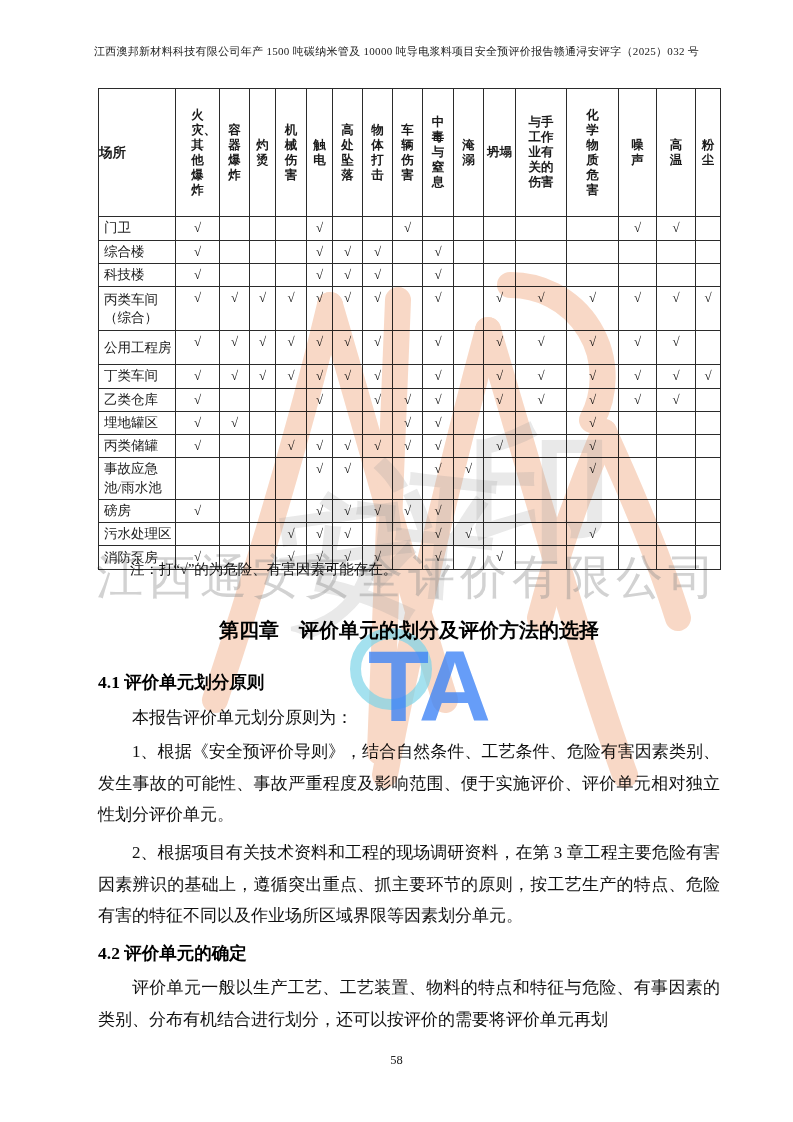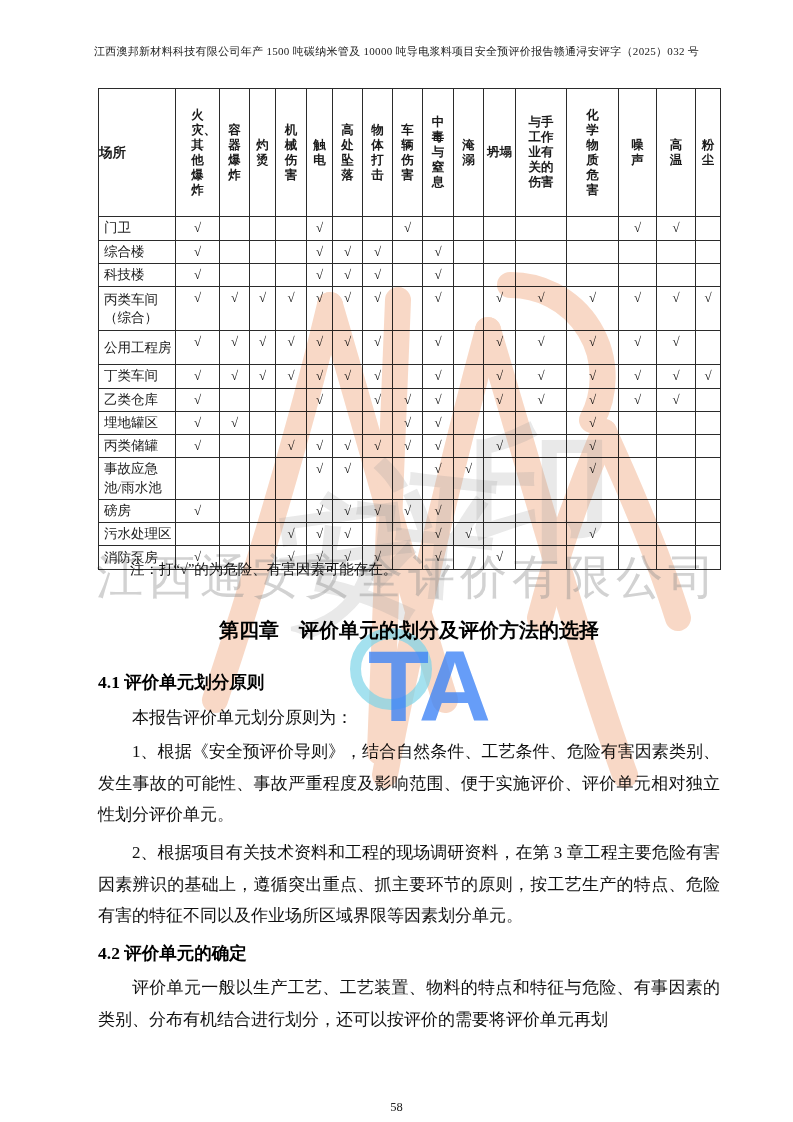--- a/index.html
+++ b/index.html
@@ -35,21 +35,21 @@
   .h2.s41{top:670px;}
   .h2.s42{top:941px;}
 
   .body-p{position:absolute;left:98px;width:622px;margin:0;font-size:17px;line-height:31.5px;
     text-align:justify;text-justify:inter-ideograph;color:#101010;}
   .intro{top:702px;text-indent:2em;}
   .p1{top:736px;text-indent:2em;}
   .p2{top:837px;text-indent:2em;}
   .p3{top:972px;text-indent:2em;}
 
-  .page-number{position:absolute;top:1100px;left:0;width:793px;text-align:center;
+  .page-number{position:absolute;top:1053px;left:0;width:793px;text-align:center;
     font-size:12.5px;color:#222;}
 
   
   .watermark{position:absolute;inset:0;pointer-events:none;mix-blend-mode:multiply;}
   .wm-company{position:absolute;top:546px;left:96px;width:630px;white-space:nowrap;
     font-family:"Liberation Sans",sans-serif;font-size:47px;letter-spacing:5px;
     color:#8f8f8f;opacity:.40;}
   .wm-seal{position:absolute;font-family:"Liberation Sans",sans-serif;font-weight:bold;
     color:#9a9a9a;opacity:.22;}
   .wm-seal.c1{top:470px;left:278px;font-size:140px;transform:rotate(-8deg);}

